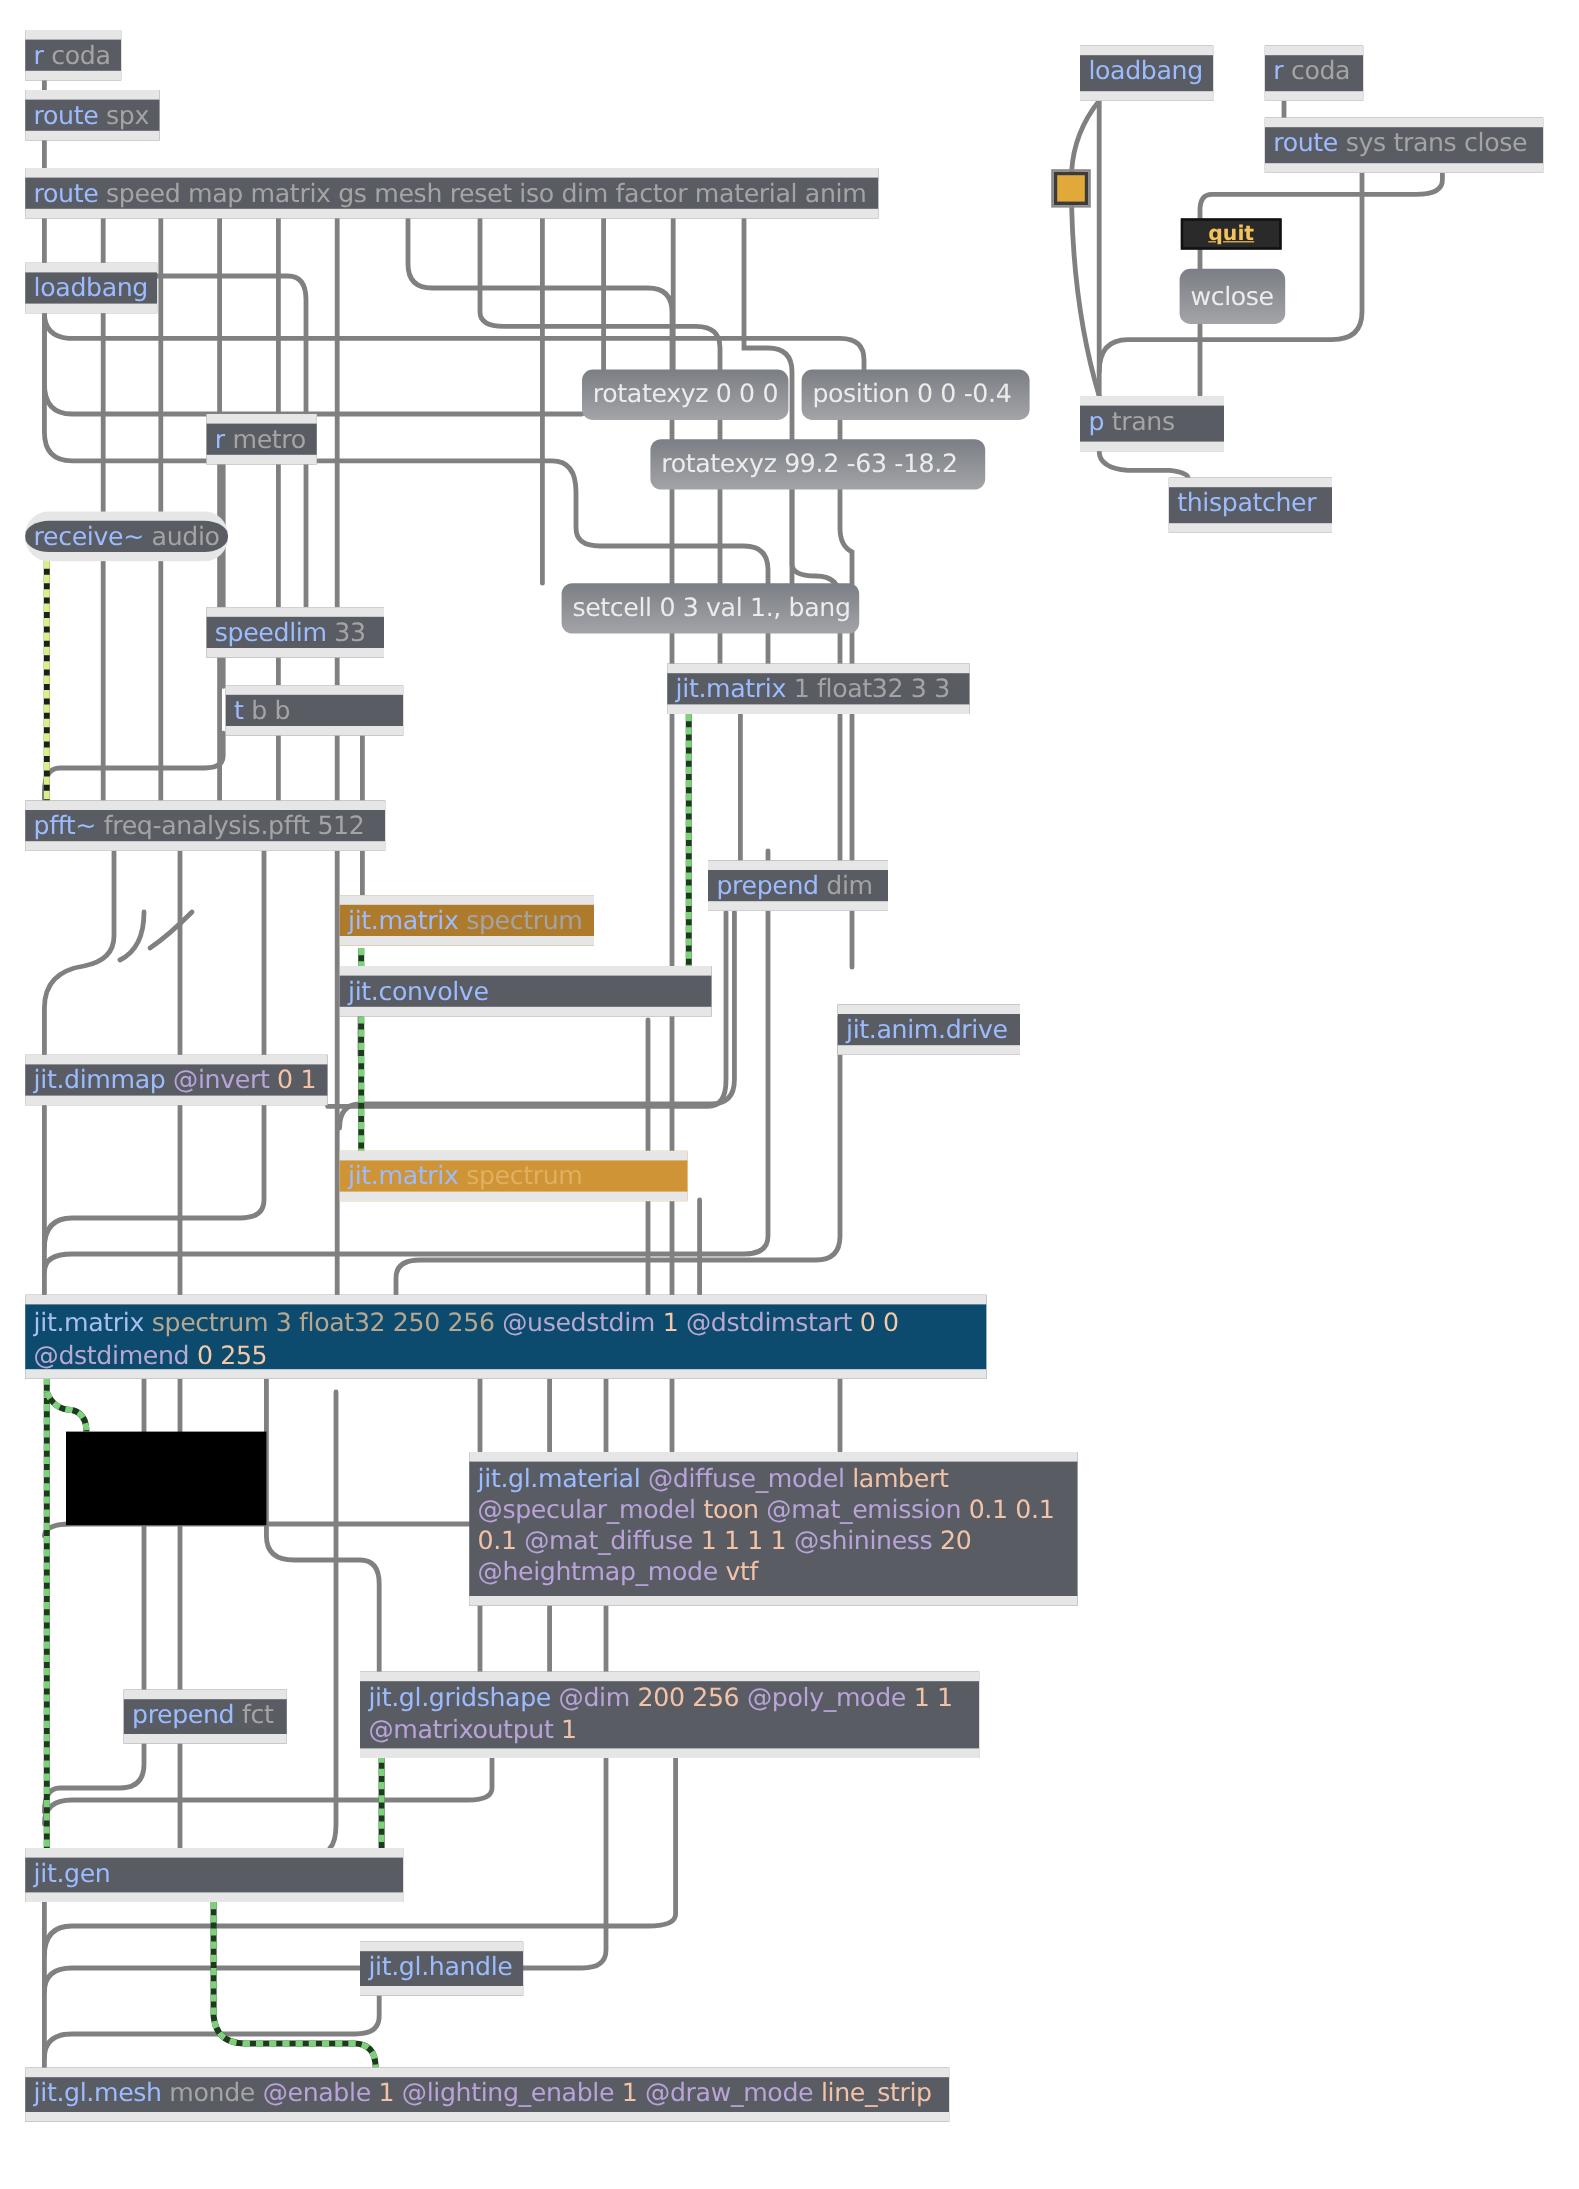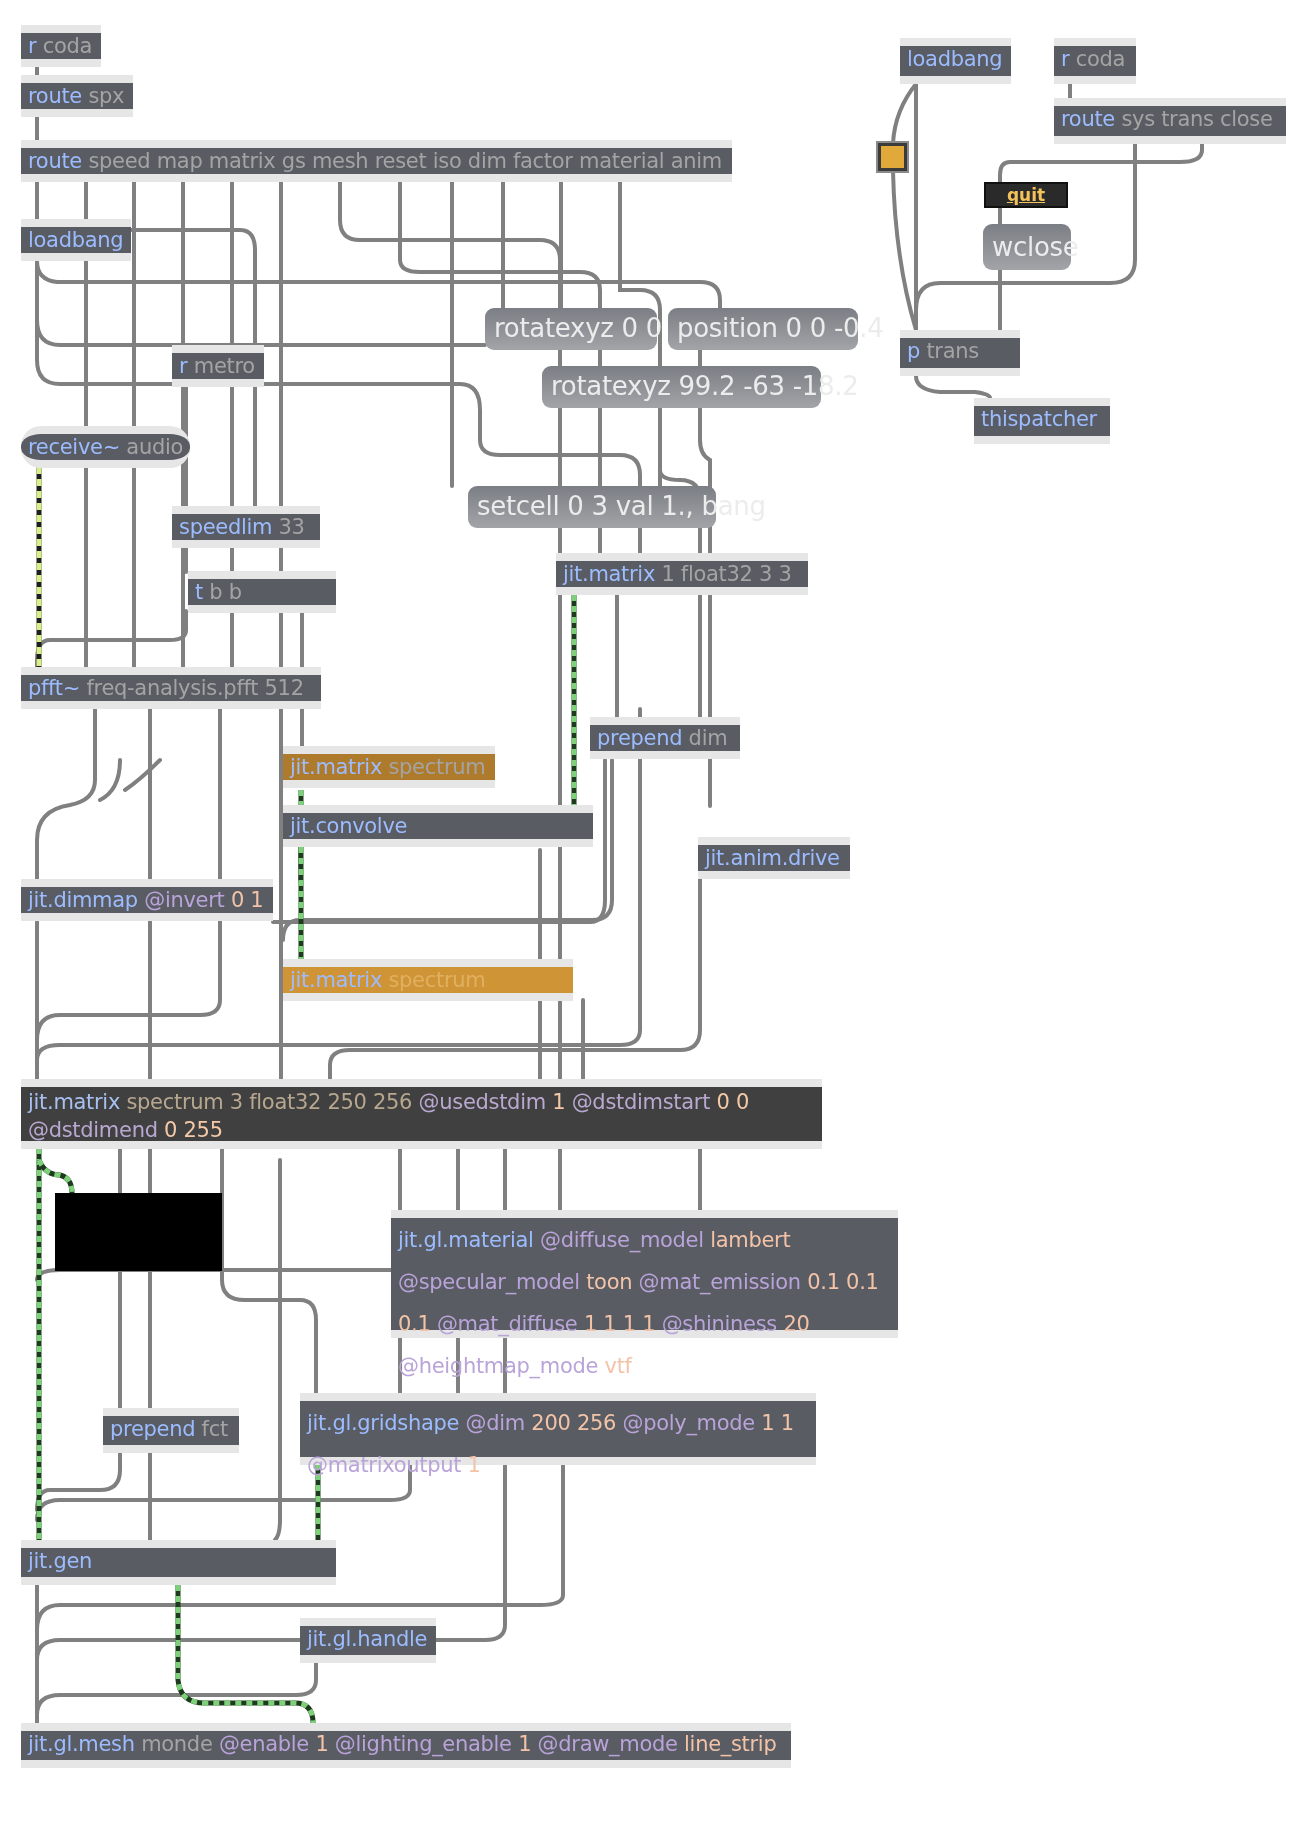--- a/index.html
+++ b/index.html
@@ -1,27 +1,27 @@
 <!DOCTYPE html>
 <html><head>
 <meta charset="utf-8">
 <style>
   html,body{margin:0;padding:0;background:#ffffff;}
   body{width:1316px;height:1824px;position:relative;overflow:hidden;font-family:"DejaVu Sans","Liberation Sans",sans-serif;}
   #cords{position:absolute;left:0;top:0;width:1316px;height:1824px;pointer-events:none;}
   .obj{position:absolute;box-sizing:border-box;background:#595c63;border-top:8px solid #e6e6e6;border-bottom:8px solid #e6e6e6;color:#a4a4a4;font-size:21px;line-height:26px;padding:0 7px;white-space:nowrap;letter-spacing:-0.3px;}
-  .obj.wrap{white-space:normal;line-height:42px;padding-top:1px;}
+  .obj.wrap{white-space:normal;line-height:26px;padding-top:1px;}
   .cls{color:#9cbcff;}
   .attr{color:#b9a3d9;}
   .val{color:#f3c3a8;}
   .arg{color:#a4a4a4;}
-  .msg{position:absolute;box-sizing:border-box;border-radius:9px;background:linear-gradient(#7b7e84,#a2a4a8);color:#ececec;font-size:26px;line-height:40px;padding:0 9px;white-space:nowrap;letter-spacing:-0.3px;}
+  .msg{position:absolute;box-sizing:border-box;border-radius:9px;background:linear-gradient(#7b7e84,#a2a4a8);color:#ececec;font-size:21px;line-height:40px;padding:0 9px;white-space:nowrap;letter-spacing:-0.3px;}
   .orange1{background:#ad7b2b;}
   .orange2{background:#cf9435;}
-  .orange3{background:#404040;}
+  .orange3{background:#0c4a6e;}
   .black-panel{position:absolute;background:#000;}
   .toggle{position:absolute;box-sizing:border-box;background:#e0a93a;border:3px solid #3b3b3b;outline:2px solid #8a8a8a;}
   .comment-btn{position:absolute;box-sizing:border-box;background:#2a2a2a;border:2px solid #111;color:#f4c25a;font-size:17px;font-weight:bold;text-align:center;line-height:22px;}
 </style>
 </head>
 <body>
 
 <svg id="cords" xmlns="http://www.w3.org/2000/svg">
   <g fill="none" stroke="#808080" stroke-width="4" stroke-linecap="round">
 

